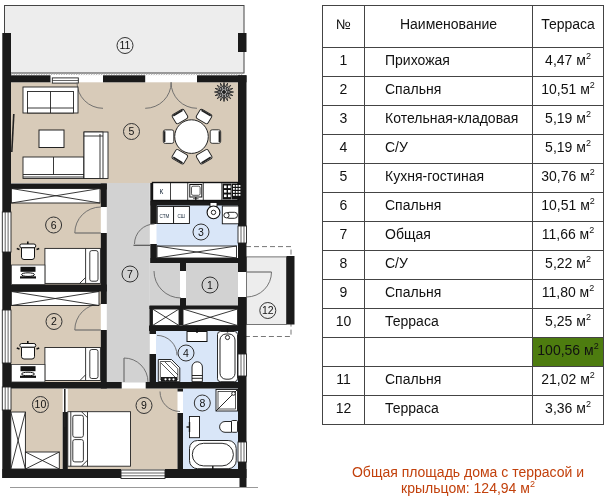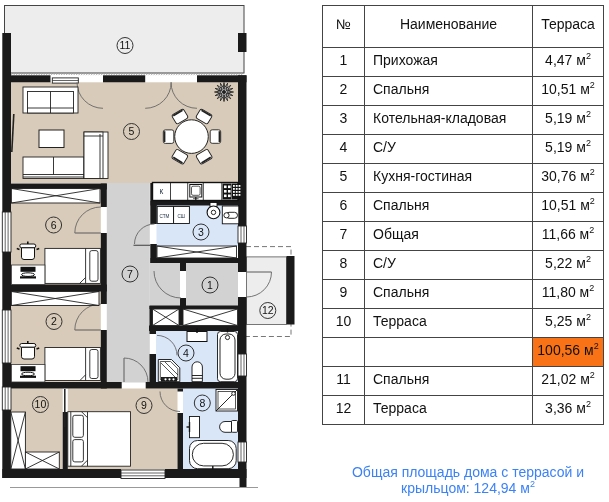--- a/index.html
+++ b/index.html
@@ -5,26 +5,26 @@
   html,body{margin:0;padding:0;background:#fff;width:609px;height:502px;overflow:hidden;}
   body{font-family:"Liberation Sans",sans-serif;position:relative;}
   #plan{position:absolute;left:0;top:0;}
   #plan text{font-family:"Liberation Sans",sans-serif;}
   table.areas{position:absolute;left:322px;top:5px;border-collapse:collapse;table-layout:fixed;
     width:281px;font-size:14px;color:#111;}
   table.areas td{border:1px solid #444;padding:0 0 5px 0;vertical-align:middle;}
   table.areas tr{height:29px;}
   table.areas tr.hdr{height:42px;}
   td.c{text-align:center;}
-  table.areas td.n{text-align:left;padding-left:8px;}
+  table.areas td.n{text-align:left;padding-left:20px;}
   td.a{text-align:center;margin-top:46px;}
-  td.g{background:#f97316;}
+  td.g{background:#4d7c0f;}
   sup{font-size:9px;line-height:0;}
   #caption{position:absolute;left:330px;top:464px;width:276px;text-align:center;
-    font-size:14px;line-height:16px;color:#3b82f6;}
+    font-size:14px;line-height:16px;color:#c2410c;}
 </style>
 </head>
 <body>
 
 <svg id="plan" width="320" height="502" viewBox="0 0 320 502">
 
 <g>
       <rect x="4.5" y="5.5" width="239.5" height="67.5" fill="#ededed" stroke="#444" stroke-width="1"></rect>
     </g>
 

